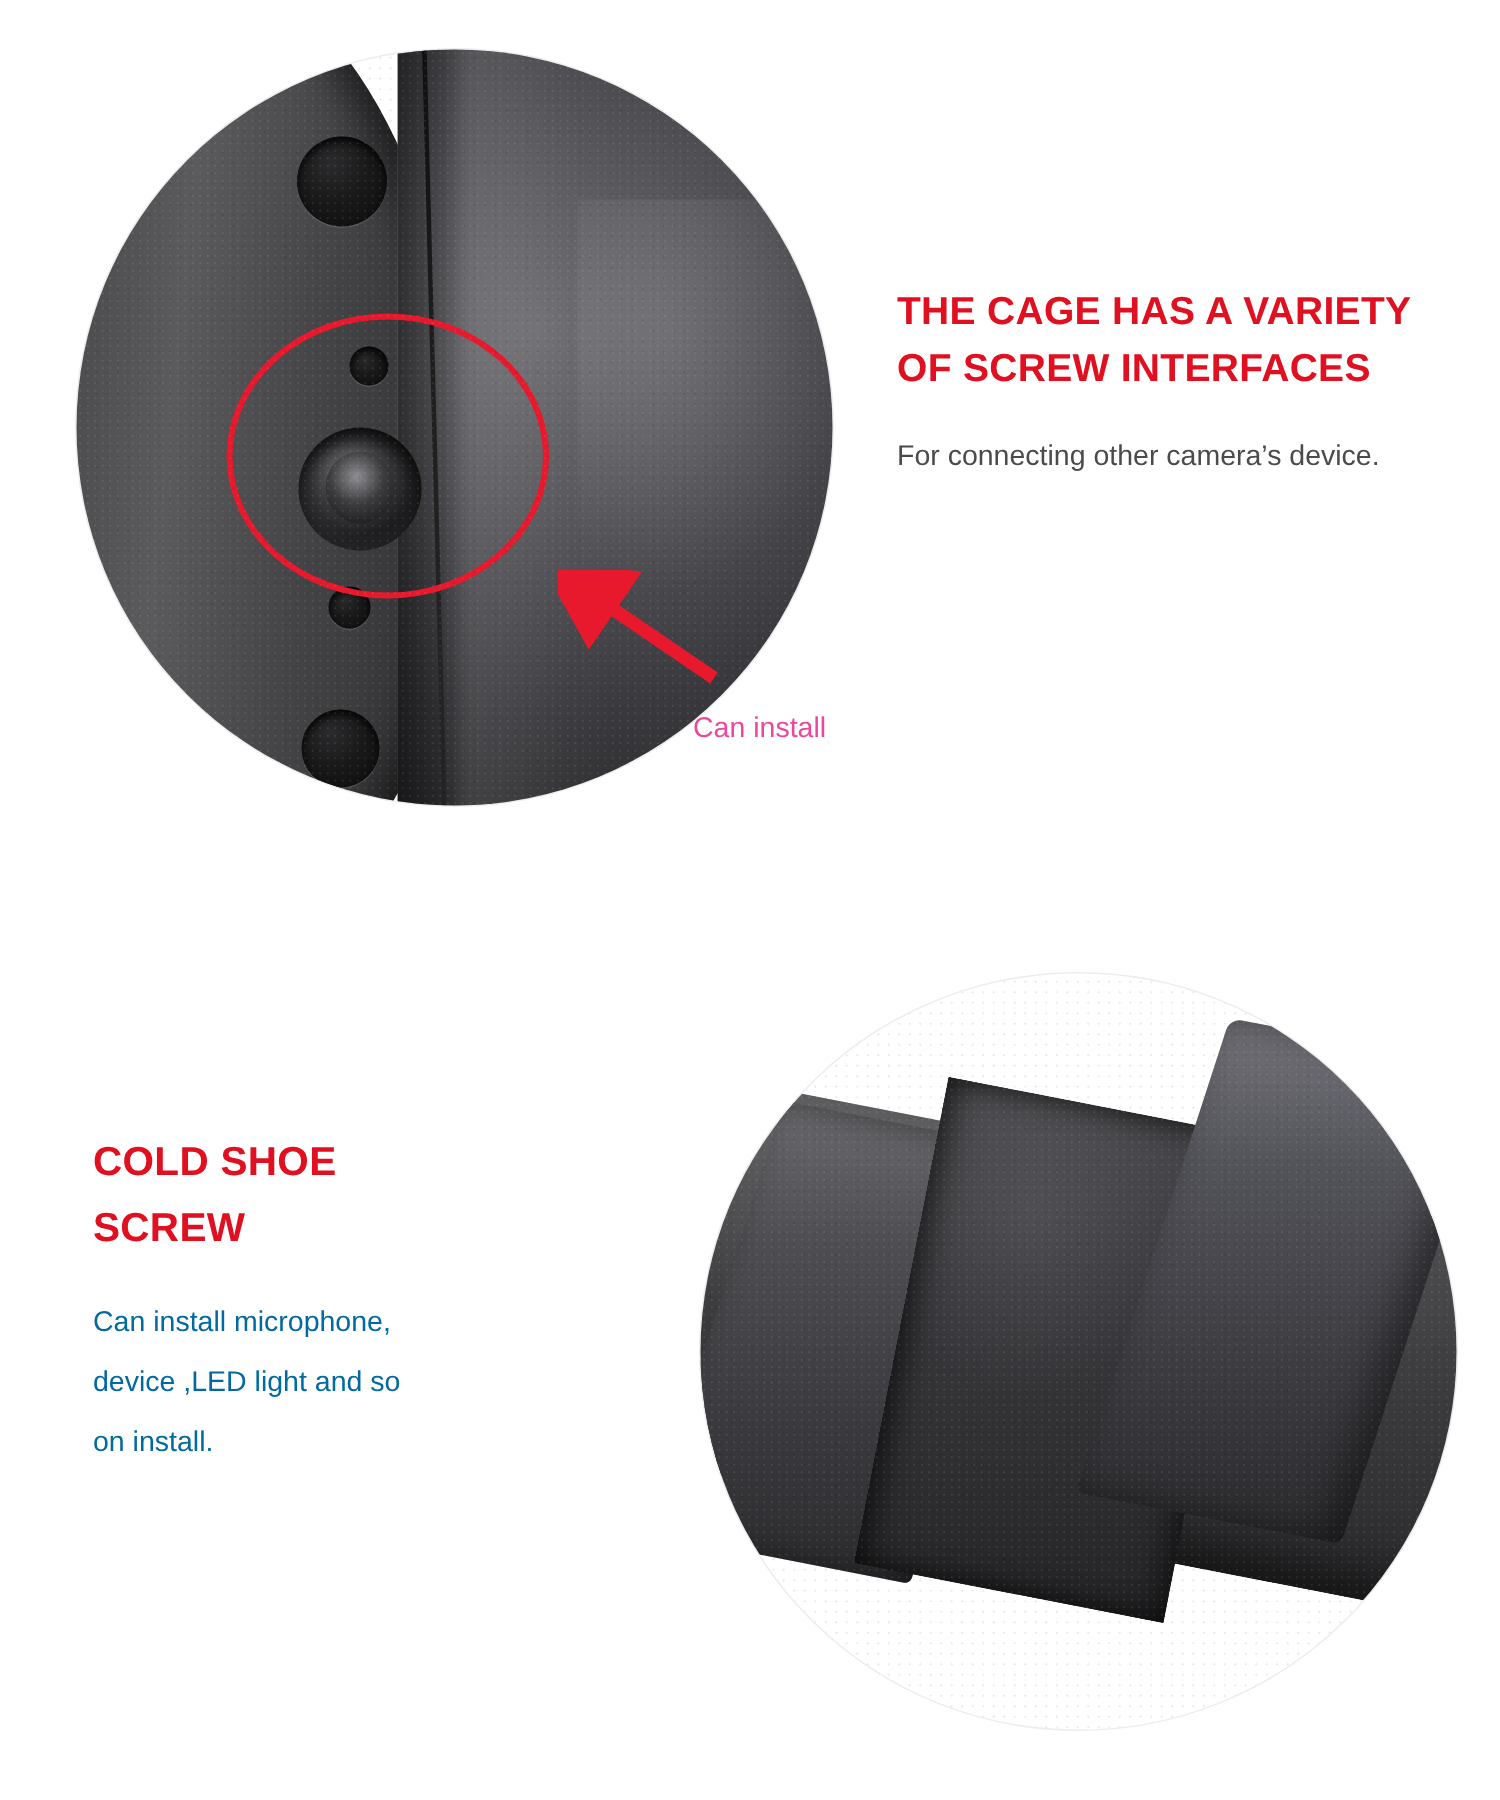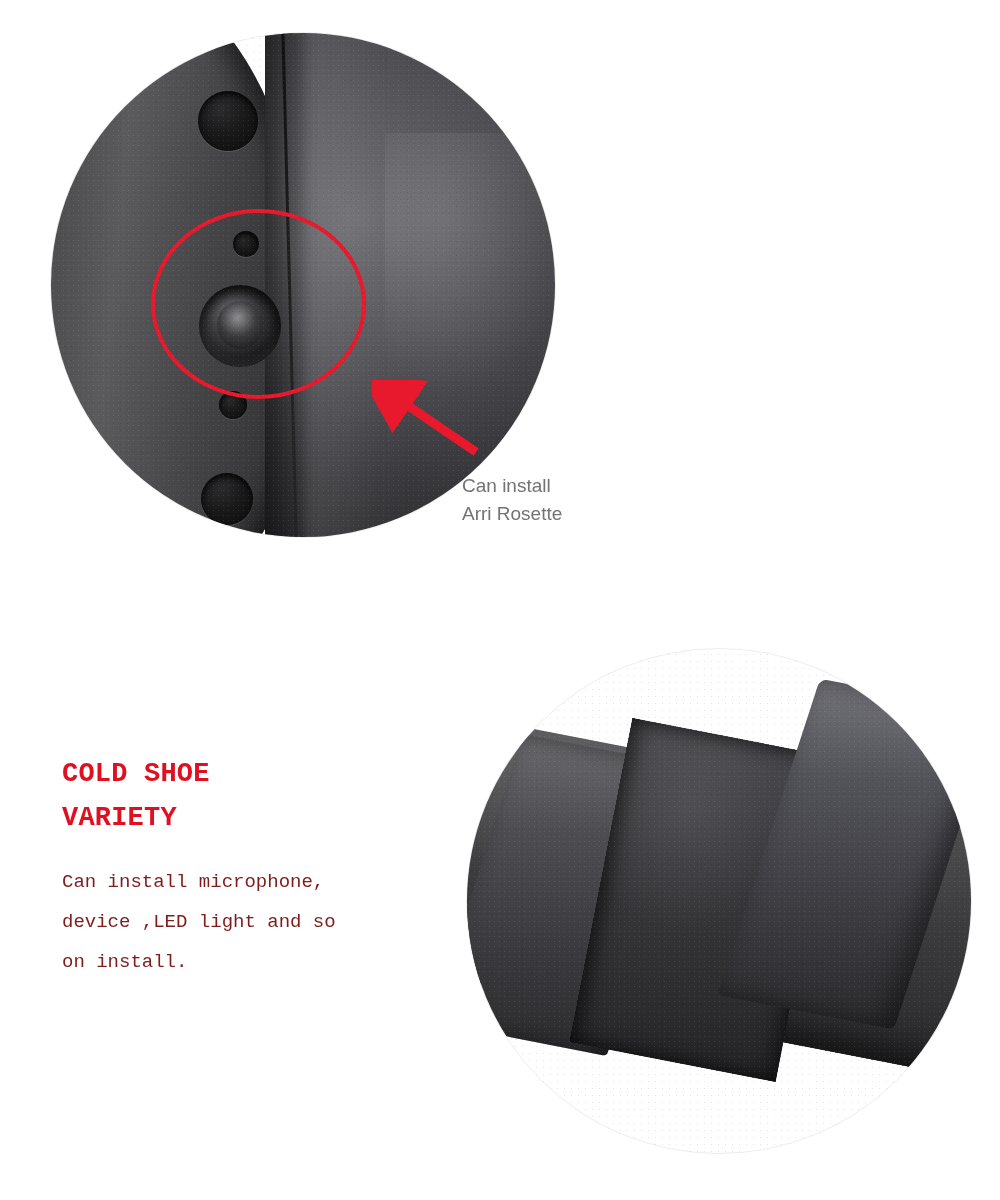--- a/index.html
+++ b/index.html
@@ -157,21 +157,21 @@
     height: 80px;
   }
 
   .callout-red {
     position: absolute;
     left: 462px;
     top: 472px;
     width: 260px;
     font-size: 19px;
     line-height: 28px;
-    color: #737373;
+    color: #ec4899;
     text-align: left;
   }
 
   .s1-text {
     position: absolute;
     left: 598px;
     top: 188px;
     width: 370px;
   }
   .s1-title {
@@ -189,21 +189,20 @@
     margin: 0;
   }
 
   
   .section-two {
     position: absolute;
     left: 0;
     top: 600px;
     width: 1000px;
     height: 600px;
-    font-family: Liberation Mono, monospace;
   }
 
   .circle-photo-2 {
     position: absolute;
     left: 466px;
     top: 48px;
     width: 506px;
     height: 506px;
     border-radius: 50%;
     overflow: hidden;
@@ -299,21 +298,21 @@
     font-size: 27px;
     font-weight: bold;
     line-height: 44px;
     color: #e01020;
     margin: 0 0 22px 0;
     letter-spacing: 0.2px;
   }
   .s2-body {
     font-size: 19px;
     line-height: 40px;
-    color: #7f1d1d;
+    color: #0369a1;
     margin: 0;
   }
 </style>
 </head>
 <body>
 
 <div class="page">
 
   <div class="section-one">
 
@@ -338,32 +337,35 @@
       <defs>
         <marker id="ah1" markerWidth="7" markerHeight="7" refX="3" refY="3.5" orient="auto">
           <path d="M0,0 L7,3.5 L0,7 Z" fill="#e8192c"></path>
         </marker>
       </defs>
       <line x1="104" y1="72" x2="16" y2="12" stroke="#e8192c" stroke-width="9" stroke-linecap="butt" marker-end="url(#ah1)"></line>
     </svg>
 
     <div class="callout-red">
       <div>Can install</div>
-      <div>Arri Rosette</div>
-    </div>
-
+    </div>
+
+    <div class="s1-text">
+      <h2 class="s1-title">THE CAGE HAS A VARIETY OF SCREW INTERFACES</h2>
+      <p class="s1-body">For connecting other camera’s device.</p>
+    </div>
 
   </div>
 
   <div class="section-two">
 
     <div class="s2-text">
       <h2 class="s2-title">
         <span>COLD SHOE</span><br>
-        <span>VARIETY</span>
+        <span>SCREW</span>
       </h2>
       <p class="s2-body">
         <span>Can install microphone,</span><br>
         <span>device ,LED light and so</span><br>
         <span>on install.</span>
       </p>
     </div>
 
     <div class="circle-photo-2">
       <div class="shoe-scene">

